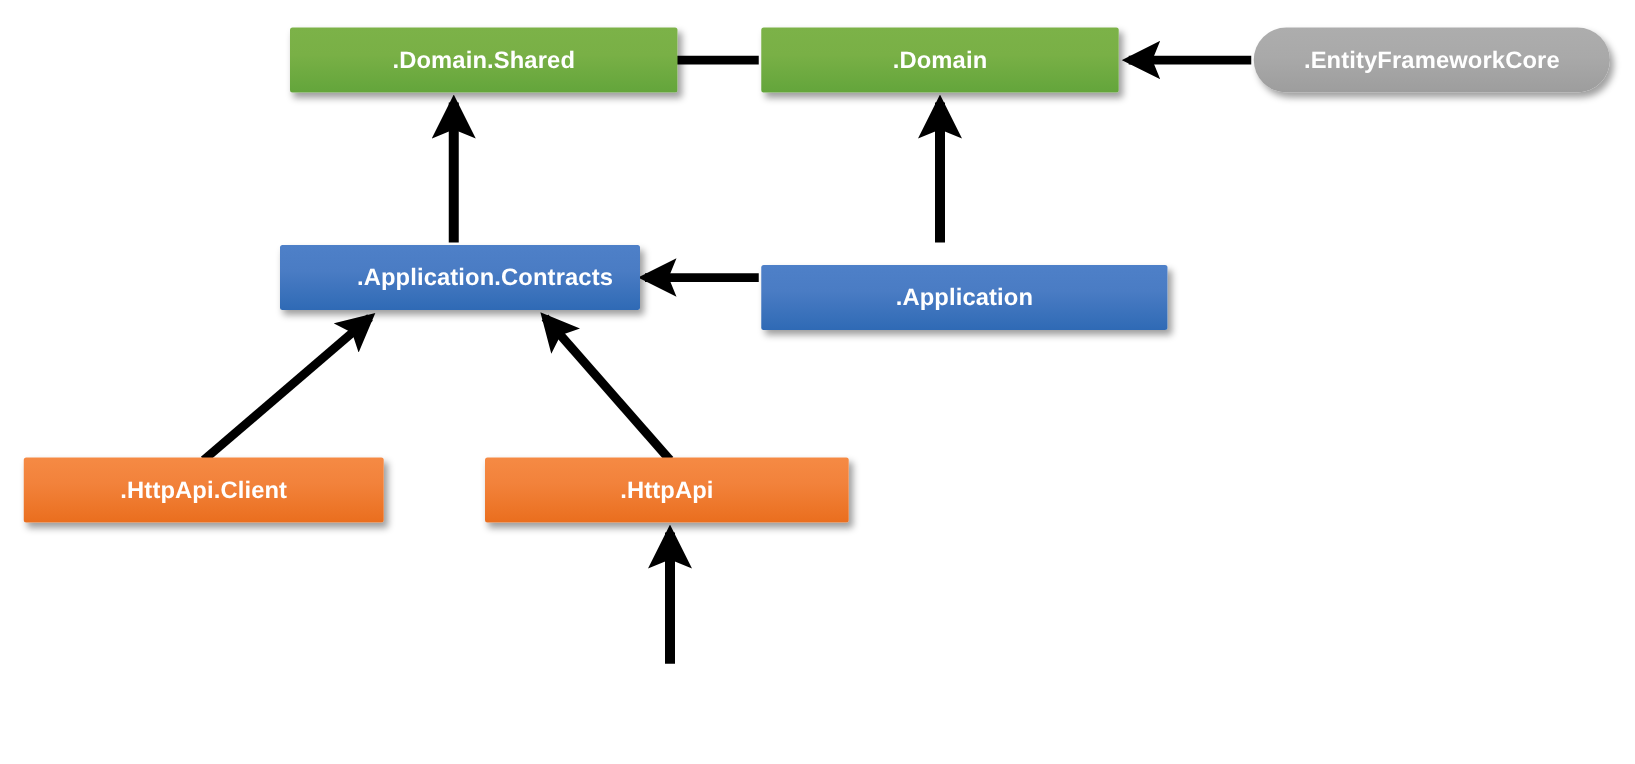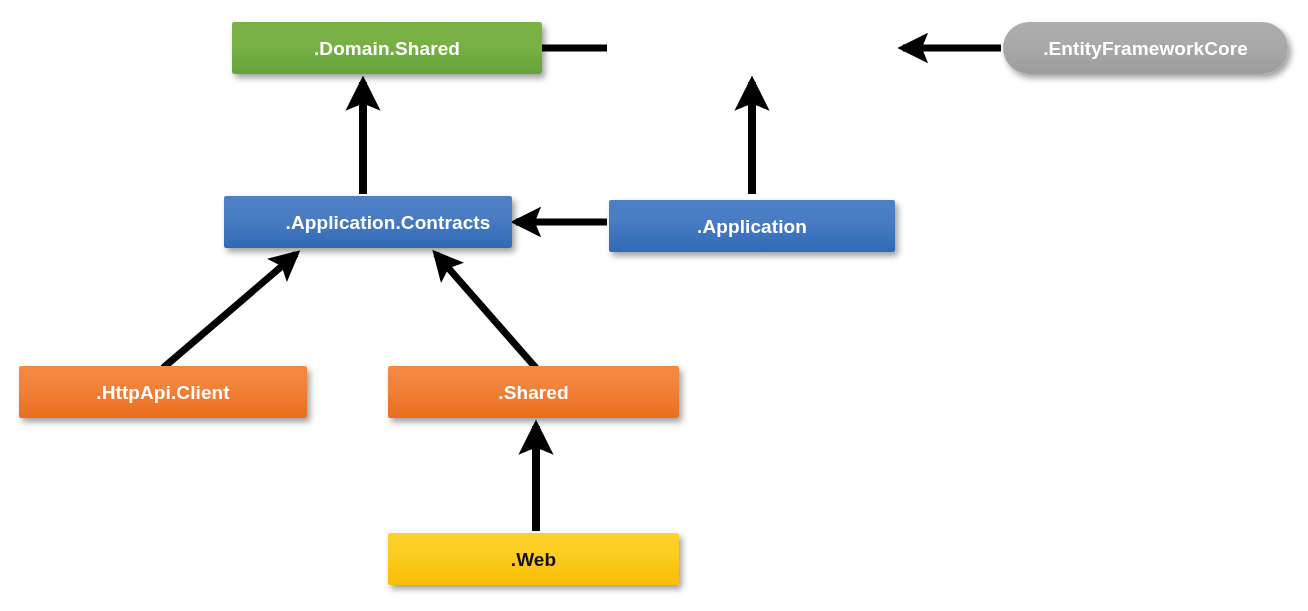--- a/index.html
+++ b/index.html
@@ -108,38 +108,38 @@
 
     <g>
       <line x1="536" y1="531" x2="536" y2="426" stroke="#000000" stroke-width="8" marker-end="url(#arrowhead)"></line>
     </g>
   </svg>
 
   <div class="node green" id="node-domain-shared" style="left:220px; top:22px; width:310px; height:52px;margin-left:12px;">
     <span class="node-label">.Domain.Shared</span>
   </div>
 
+  <div class="node green" id="node-domain" style="left:609px; top:22px; width:286px; height:52px;">
+    <span class="node-label">.Domain</span>
+  </div>
 
   <div class="node gray" id="node-entityframeworkcore" style="left:1003px; top:22px; width:285px; height:52px;border-radius:26px;">
     <span class="node-label">.EntityFrameworkCore</span>
   </div>
 
   <div class="node blue" id="node-application-contracts" style="left:224px; top:196px; width:288px; height:52px;padding-left:40px;">
     <span class="node-label">.Application.Contracts</span>
   </div>
 
-  <div class="node blue" id="node-application" style="left:609px; top:200px; width:286px; height:52px;">
+  <div class="node blue" id="node-application" style="left:609px; top:212px; width:325px; height:52px;">
     <span class="node-label">.Application</span>
   </div>
 
   <div class="node orange" id="node-httpapi-client" style="left:19px; top:366px; width:288px; height:52px;align-items:center;">
     <span class="node-label">.HttpApi.Client</span>
   </div>
 
   <div class="node orange" id="node-httpapi" style="left:388px; top:366px; width:291px; height:52px;">
-    <span class="node-label">.Shared</span>
+    <span class="node-label">.HttpApi</span>
   </div>
 
-  <div class="node yellow" id="node-web" style="left:388px; top:533px; width:291px; height:52px;">
-    <span class="node-label">.Web</span>
-  </div>
 
 </div>
 
 </body></html>

